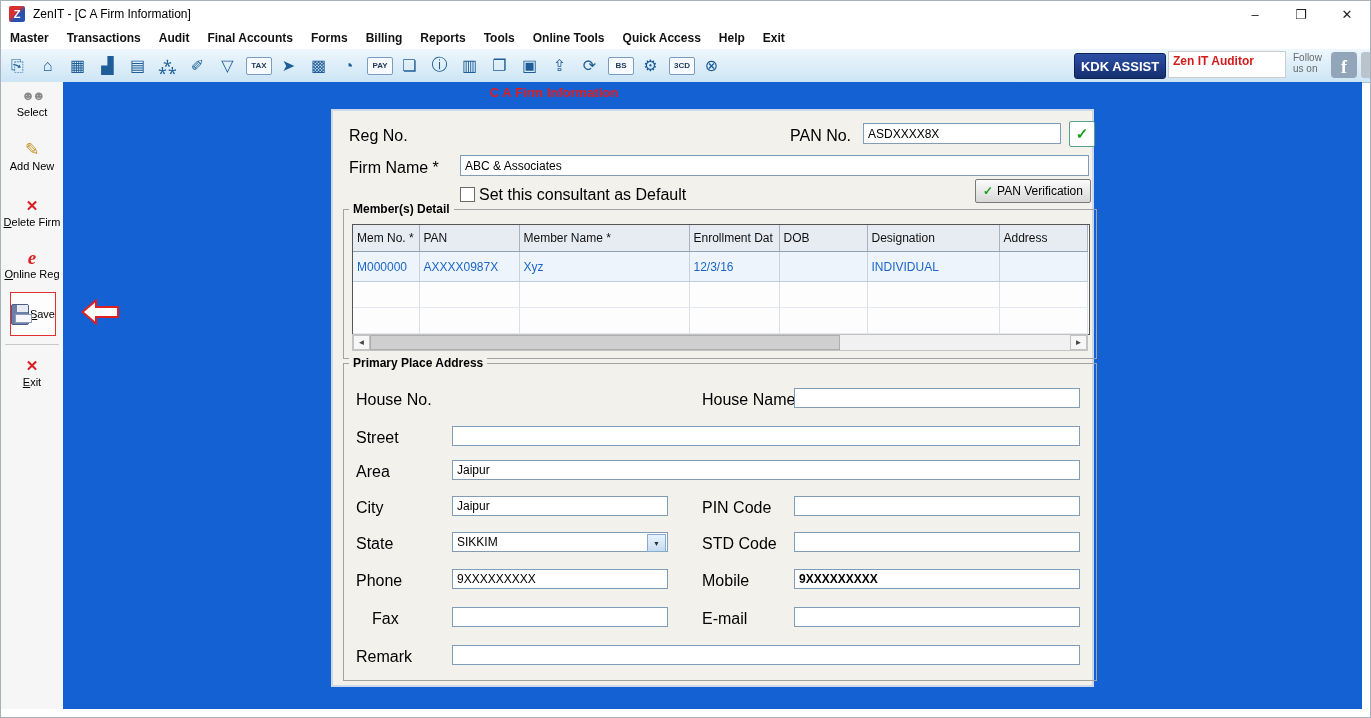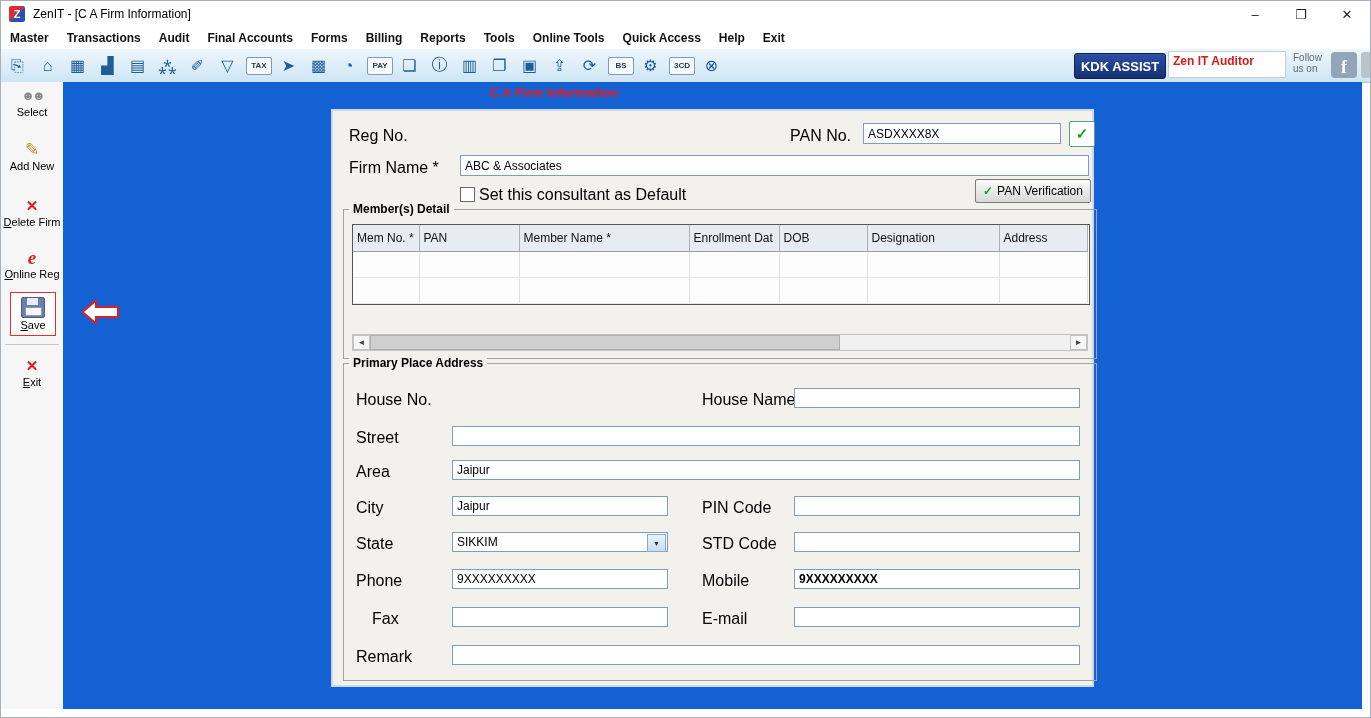--- a/index.html
+++ b/index.html
@@ -30,21 +30,21 @@
   .sidebar{position:absolute;left:0;top:81px;bottom:8px;width:62px;background:#f6f6f6;border-right:1px solid #cfcfcf;}
   .sbitem{position:absolute;left:0;width:62px;display:flex;flex-direction:column;align-items:center;font-size:11px;color:#000;cursor:default;}
   .sbicon{height:20px;line-height:20px;}
   .icon-users{font-size:13px;color:#8a8a8a;letter-spacing:-3px;}
   .icon-pencil{font-size:17px;color:#c09020;}
   .icon-redx{font-size:15px;font-weight:bold;color:#d81f1f;}
   .icon-e{font-family:"Liberation Serif",serif;font-style:italic;font-weight:bold;font-size:19px;color:#d81f1f;}
   .floppy{width:22px;height:19px;background:#6a7franklin;background:#6b7fa8;border:1px solid #4a5e86;border-radius:2px;position:relative;}
   .floppy::before{content:"";position:absolute;left:5px;top:0;width:11px;height:7px;background:#e8ecf2;}
   .floppy::after{content:"";position:absolute;left:3px;bottom:1px;width:15px;height:7px;background:#f4f6fa;border:1px solid #8a9ab8;}
-  .savebox{position:absolute;left:9px;width:44px;height:42px;border:1px solid #e03030;background:#fdfdfd;display:flex;flex-direction:column;align-items:center;justify-content:center;gap:1px;font-size:11px;}
+  .savebox{position:absolute;left:9px;width:44px;height:42px;border:1px solid #e03030;background:#fdfdfd;display:flex;flex-direction:row;align-items:center;justify-content:center;gap:1px;font-size:11px;}
   .sdivider{position:absolute;left:4px;width:54px;height:1px;background:#c8c8c8;}
   .u::first-letter{text-decoration:underline;}
   .lblk{display:block;}
 
   
   .bluearea{position:absolute;left:62px;top:81px;right:8px;bottom:8px;background:#1361d2;}
   .formtitle{position:absolute;left:403px;top:84px;width:300px;text-align:center;color:#e51c1c;font-size:13px;font-weight:bold;}
 
   
   .redarrow{position:absolute;left:80px;top:298px;}
@@ -213,20 +213,29 @@
               <th>Mem No. *</th>
               <th>PAN</th>
               <th>Member Name *</th>
               <th>Enrollment Dat</th>
               <th>DOB</th>
               <th>Designation</th>
               <th>Address</th>
             </tr>
           </thead>
           <tbody>
+            <tr class="rowdata">
+              <td>M000000</td>
+              <td>AXXXX0987X</td>
+              <td>Xyz</td>
+              <td>12/3/16</td>
+              <td></td>
+              <td>INDIVIDUAL</td>
+              <td></td>
+            </tr>
             <tr class="rowempty">
                 <td></td>
                 <td></td>
                 <td></td>
                 <td></td>
                 <td></td>
                 <td></td>
                 <td></td>
               </tr>
             <tr class="rowempty">

